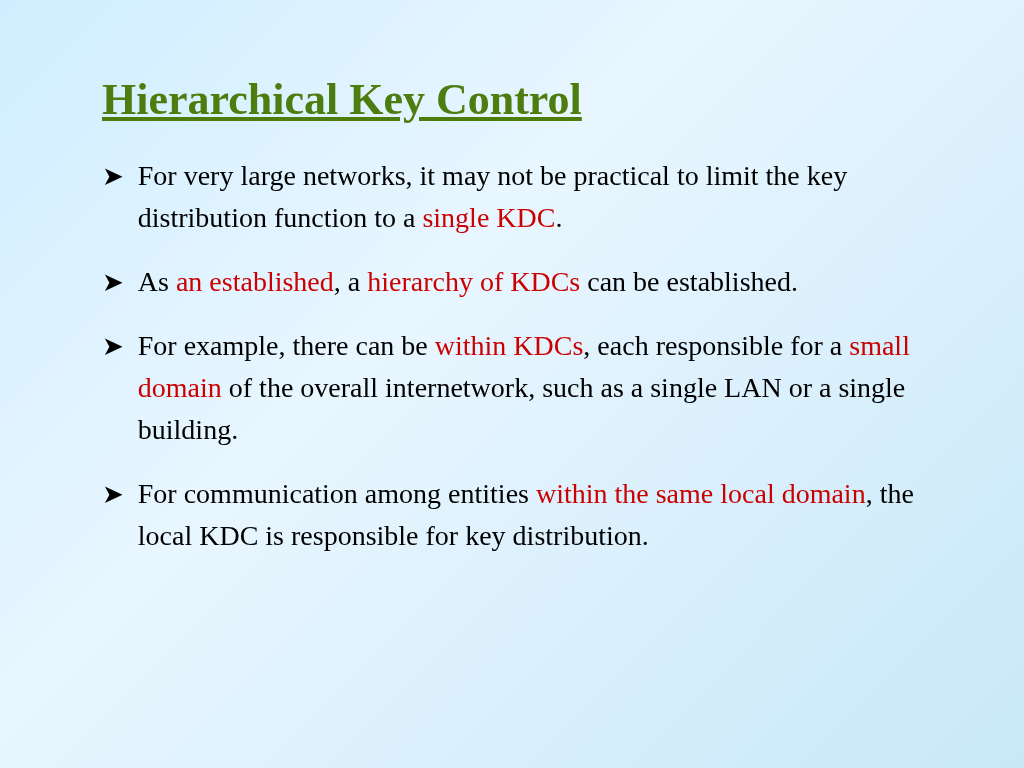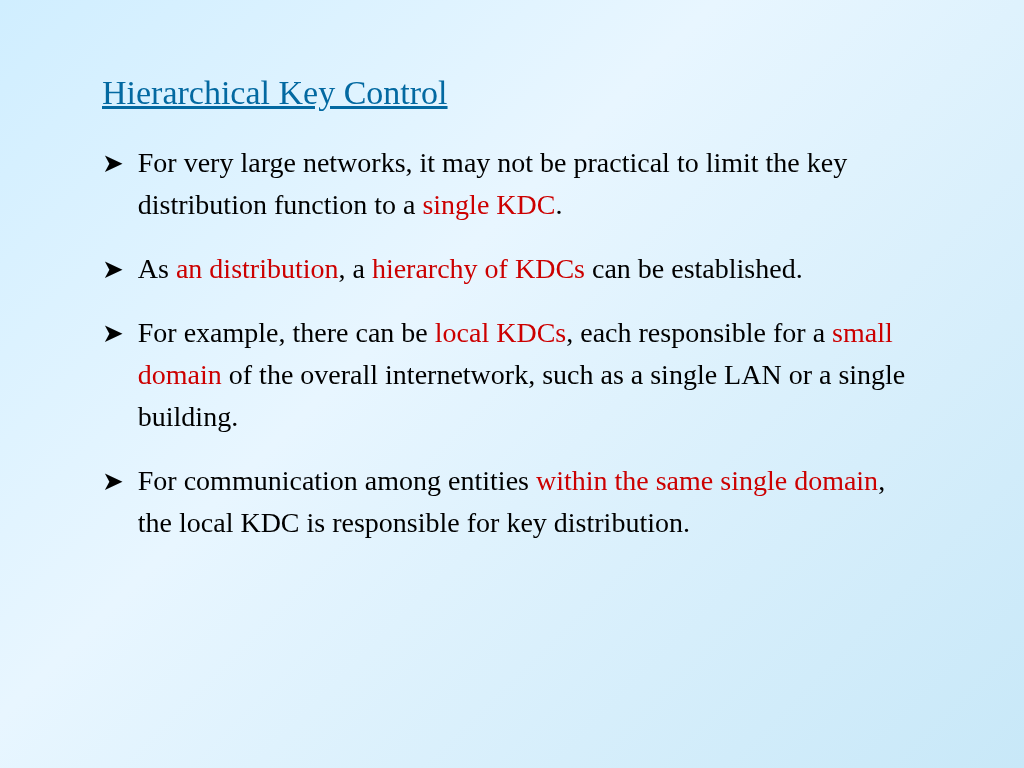--- a/index.html
+++ b/index.html
@@ -22,24 +22,24 @@
     .slide {
       width: 960px;
       height: 720px;
       padding: 50px 70px 50px 70px;
       display: flex;
       flex-direction: column;
       gap: 0;
     }
 
     .title {
-      font-size: 34px;
-      font-weight: normal;
+      font-size: 44px;
+      font-weight: bold;
       text-decoration: underline;
-      color: #0369a1;
+      color: #4d7c0f;
       margin-bottom: 30px;
       font-family: 'Times New Roman', Times, serif;
     }
 
     .bullet-list {
       list-style: none;
       display: flex;
       flex-direction: column;
       gap: 22px;
     }
@@ -82,32 +82,32 @@
     <li class="bullet-item">
       <span class="bullet-arrow">➤</span>
       <span class="bullet-text">
         For very large networks, it may not be practical to limit the key distribution function to a <span class="highlight-red">single KDC</span>.
       </span>
     </li>
 
     <li class="bullet-item">
       <span class="bullet-arrow">➤</span>
       <span class="bullet-text">
-        As <span class="highlight-red">an distribution</span>, a <span class="highlight-red">hierarchy of KDCs</span> can be established.
+        As <span class="highlight-red">an established</span>, a <span class="highlight-red">hierarchy of KDCs</span> can be established.
       </span>
     </li>
 
     <li class="bullet-item">
       <span class="bullet-arrow">➤</span>
       <span class="bullet-text">
-        For example, there can be <span class="highlight-red">local KDCs</span>, each responsible for a <span class="highlight-red">small domain</span> of the overall internetwork, such as a single LAN or a single building.
+        For example, there can be <span class="highlight-red">within KDCs</span>, each responsible for a <span class="highlight-red">small domain</span> of the overall internetwork, such as a single LAN or a single building.
       </span>
     </li>
 
     <li class="bullet-item">
       <span class="bullet-arrow">➤</span>
       <span class="bullet-text">
-        For  communication  among  entities <span class="highlight-red">within  the  same  single domain</span>, the local KDC is responsible for key distribution.
+        For  communication  among  entities <span class="highlight-red">within  the  same  local domain</span>, the local KDC is responsible for key distribution.
       </span>
     </li>
 
   </ul>
 </div>
 
 </body></html>

